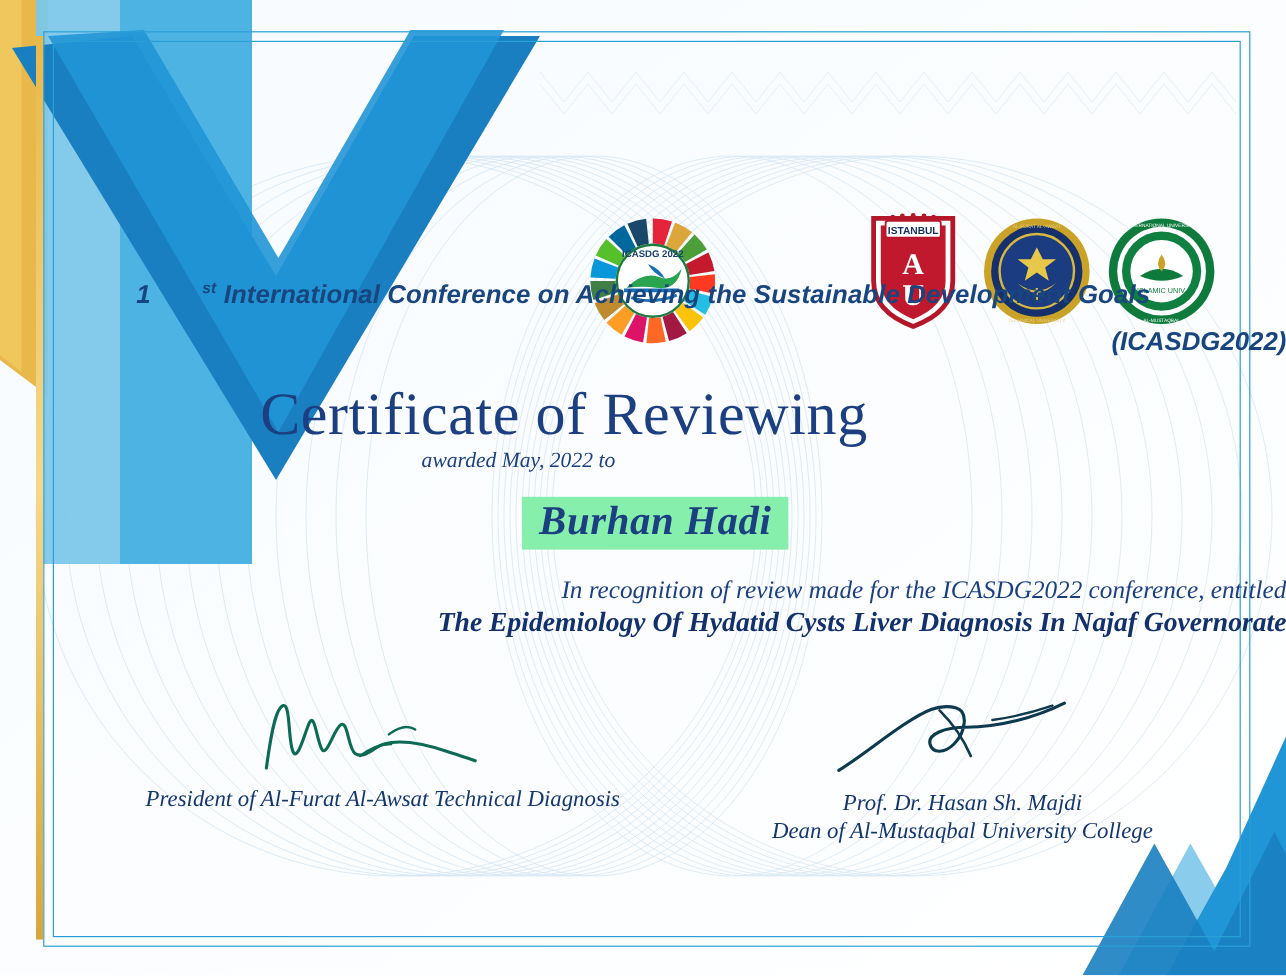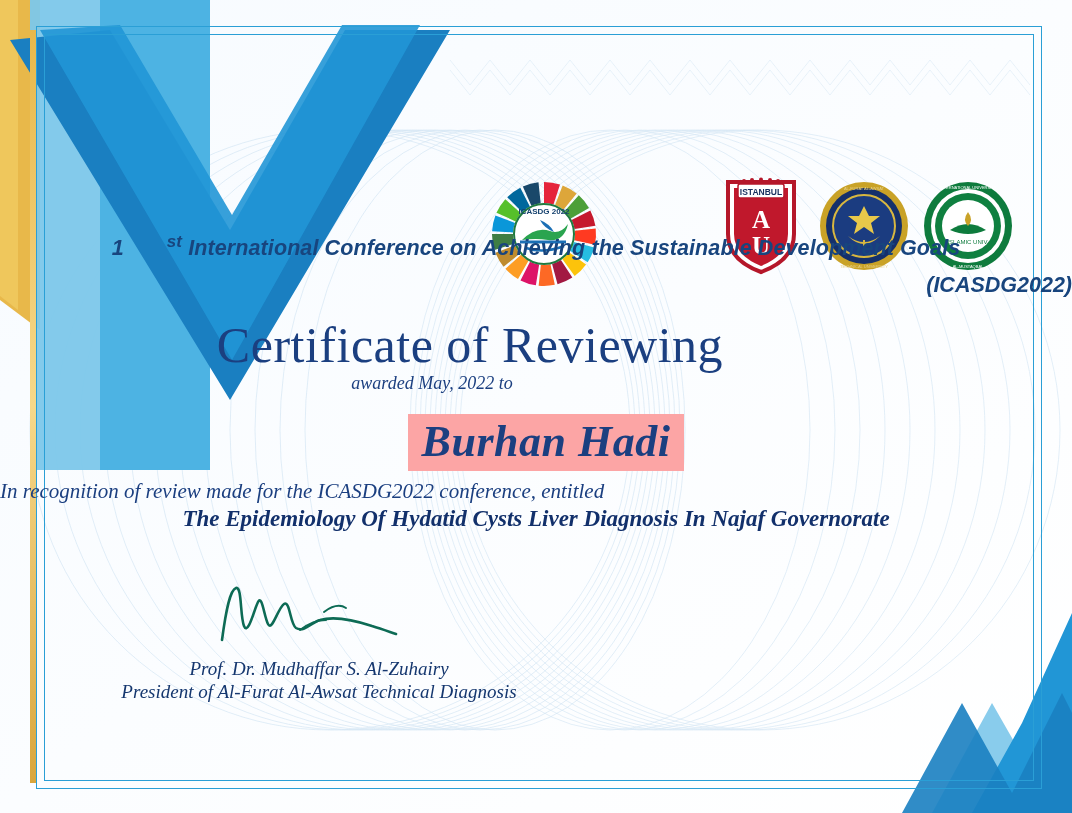--- a/index.html
+++ b/index.html
@@ -95,21 +95,21 @@
     width: 1072px;
     text-align: center;
     font-family: "Liberation Sans", sans-serif;
     font-weight: bold;
     font-style: italic;
     font-size: 21.5px;
     color: #18457e;
     letter-spacing: 0.1px;
   }
   .conf-title sup {
-    font-size: 17px;
+    font-size: 13px;
     vertical-align: super;
     margin-left: 43px;
   }
   .conf-title-2 {
     position: absolute;
     top: 273px;
     left: 0;
     width: 1072px;
     text-align: right;
     font-family: "Liberation Sans", sans-serif;
@@ -148,45 +148,45 @@
     top: 414px;
     left: 0;
     width: 1072px;
     text-align: center;
   }
   .recipient {
     display: inline-block;
     font-family: "Liberation Serif", serif;
     font-weight: bold;
     font-style: italic;
-    font-size: 44px;
+    font-size: 34px;
     color: #1b3f80;
-    background: #fca5a5;
+    background: #86efac;
     padding: 2px 14px 4px 14px;
     letter-spacing: 0.5px;
     margin-left: 20px;
   }
 
   .recognition {
     position: absolute;
     top: 479px;
     left: 0;
     width: 1072px;
-    text-align: left;
+    text-align: right;
     font-family: "Liberation Serif", serif;
     font-style: italic;
     font-size: 21px;
     color: #1b3f80;
   }
   .paper-title {
     position: absolute;
     top: 506px;
     left: 0;
     width: 1072px;
-    text-align: center;
+    text-align: right;
     font-family: "Liberation Serif", serif;
     font-style: italic;
     font-weight: bold;
     font-size: 23px;
     color: #12306b;
   }
 
   
   .sig-block-left {
     position: absolute;
@@ -412,19 +412,27 @@
 
     <div class="recognition">In recognition of review made for the ICASDG2022 conference, entitled</div>
     <div class="paper-title">The Epidemiology Of Hydatid Cysts Liver  Diagnosis In Najaf Governorate</div>
 
     <div class="sig-block-left">
       <svg class="sig-img" width="230" height="74" viewBox="0 0 230 74">
         <path d="M18 64 C22 34 26 14 32 12 C38 10 36 40 40 50 C44 60 50 34 54 26 C58 18 60 40 64 48 C68 56 74 32 80 28 C86 24 86 48 92 52 C100 57 108 46 116 44 C130 40 150 44 168 50 C178 53 186 56 192 58" fill="none" stroke="#0d6b55" stroke-width="2.6" stroke-linecap="round"></path>
         <path d="M96 54 C104 48 112 44 122 44" fill="none" stroke="#0d6b55" stroke-width="2" stroke-linecap="round"></path>
         <path d="M120 36 C128 30 136 28 142 32" fill="none" stroke="#0d6b55" stroke-width="2" stroke-linecap="round"></path>
       </svg>
-      <div class="sig-name">Prof. Dr. Mudhaffar S. Al-Zuhairy</div>
       <div class="sig-role">President of Al-Furat Al-Awsat Technical Diagnosis</div>
     </div>
 
+    <div class="sig-block-right">
+      <svg class="sig-img" width="230" height="74" viewBox="0 0 230 74">
+        <path d="M12 66 C28 56 48 40 66 28 C84 16 96 10 110 14 C120 17 118 34 108 44 C100 52 90 52 88 44 C86 36 100 30 118 30 C146 30 176 22 200 10" fill="none" stroke="#0d3a4f" stroke-width="2.6" stroke-linecap="round"></path>
+        <path d="M96 16 C106 26 116 40 122 54" fill="none" stroke="#0d3a4f" stroke-width="2.2" stroke-linecap="round"></path>
+        <path d="M140 24 C156 22 172 18 190 12" fill="none" stroke="#0d3a4f" stroke-width="2" stroke-linecap="round"></path>
+      </svg>
+      <div class="sig-name">Prof. Dr. Hasan Sh. Majdi</div>
+      <div class="sig-role">Dean of Al-Mustaqbal University College</div>
+    </div>
 
   </div>
 </div>
 
 </body></html>

